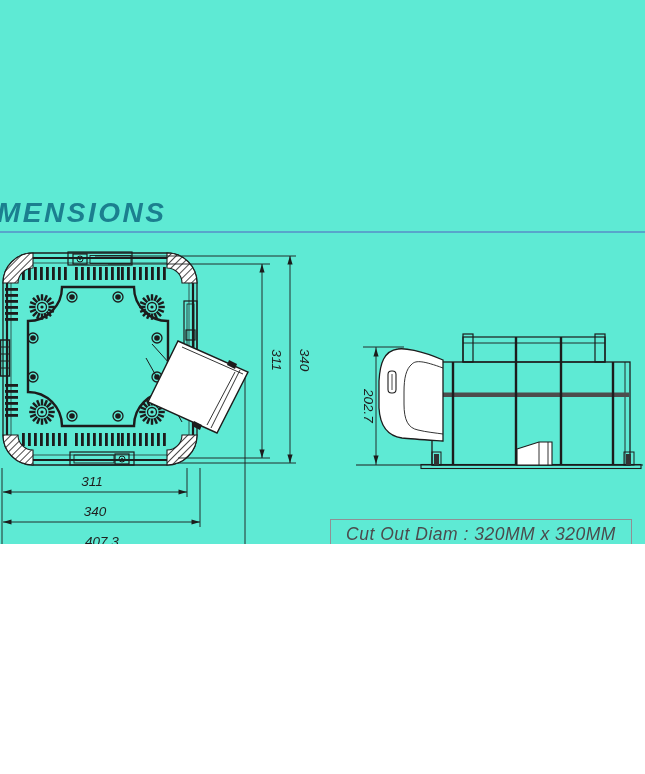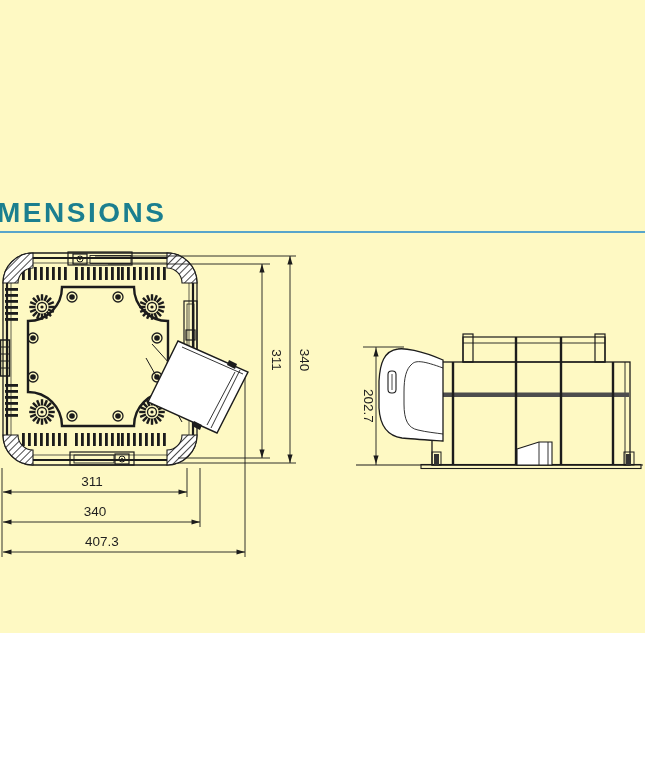--- a/index.html
+++ b/index.html
@@ -1,17 +1,17 @@
 <!DOCTYPE html>
 <html><head>
 <meta charset="utf-8">
 <style>
   html,body{margin:0;padding:0;background:#ffffff;}
-  .canvas{position:relative;width:645px;height:633px;background:#fef9c3;overflow:hidden;
-          font-family:"Liberation Sans",sans-serif;}
+  .canvas{position:relative;width:645px;height:544px;background:#5eead4;overflow:hidden;
+          font-family:"Liberation Sans",sans-serif;font-style:italic;}
   .page-title{position:absolute;left:-3px;top:197px;font-size:28px;font-weight:700;
               letter-spacing:2.5px;color:#1B7F8F;white-space:nowrap;}
   .title-rule{position:absolute;left:0;top:231px;width:645px;height:2px;background:#58A5CB;}
   .diagram-svg{position:absolute;left:0;top:240px;width:645px;height:320px;}
   .cutout-note{position:absolute;left:330px;top:519px;width:300px;height:28px;
                border:1.5px solid #909094;display:flex;align-items:center;justify-content:center;}
   .cutout-note span{font-size:17.5px;color:#4B4B4D;letter-spacing:.5px;white-space:nowrap;}
   svg text{font-family:"Liberation Sans",sans-serif;font-size:13.5px;fill:#1f1f1f;}
 </style>
 </head>
@@ -227,14 +227,17 @@
         <line x1="376" y1="347" x2="376" y2="465"></line>
         <g fill="#1c1c1c" stroke="none">
           <polygon points="376,348 373.4,356.5 378.6,356.5"></polygon>
           <polygon points="376,464 373.4,455.5 378.6,455.5"></polygon>
         </g>
       </g>
       <text text-anchor="middle" transform="rotate(90 364 406)" x="364" y="406" stroke="none" fill="#1f1f1f">202.7</text>
     </g>
   </svg>
 
+  <div class="cutout-note">
+    <span>Cut Out Diam : 320MM x 320MM</span>
+  </div>
 
 </div>
 
 </body></html>

